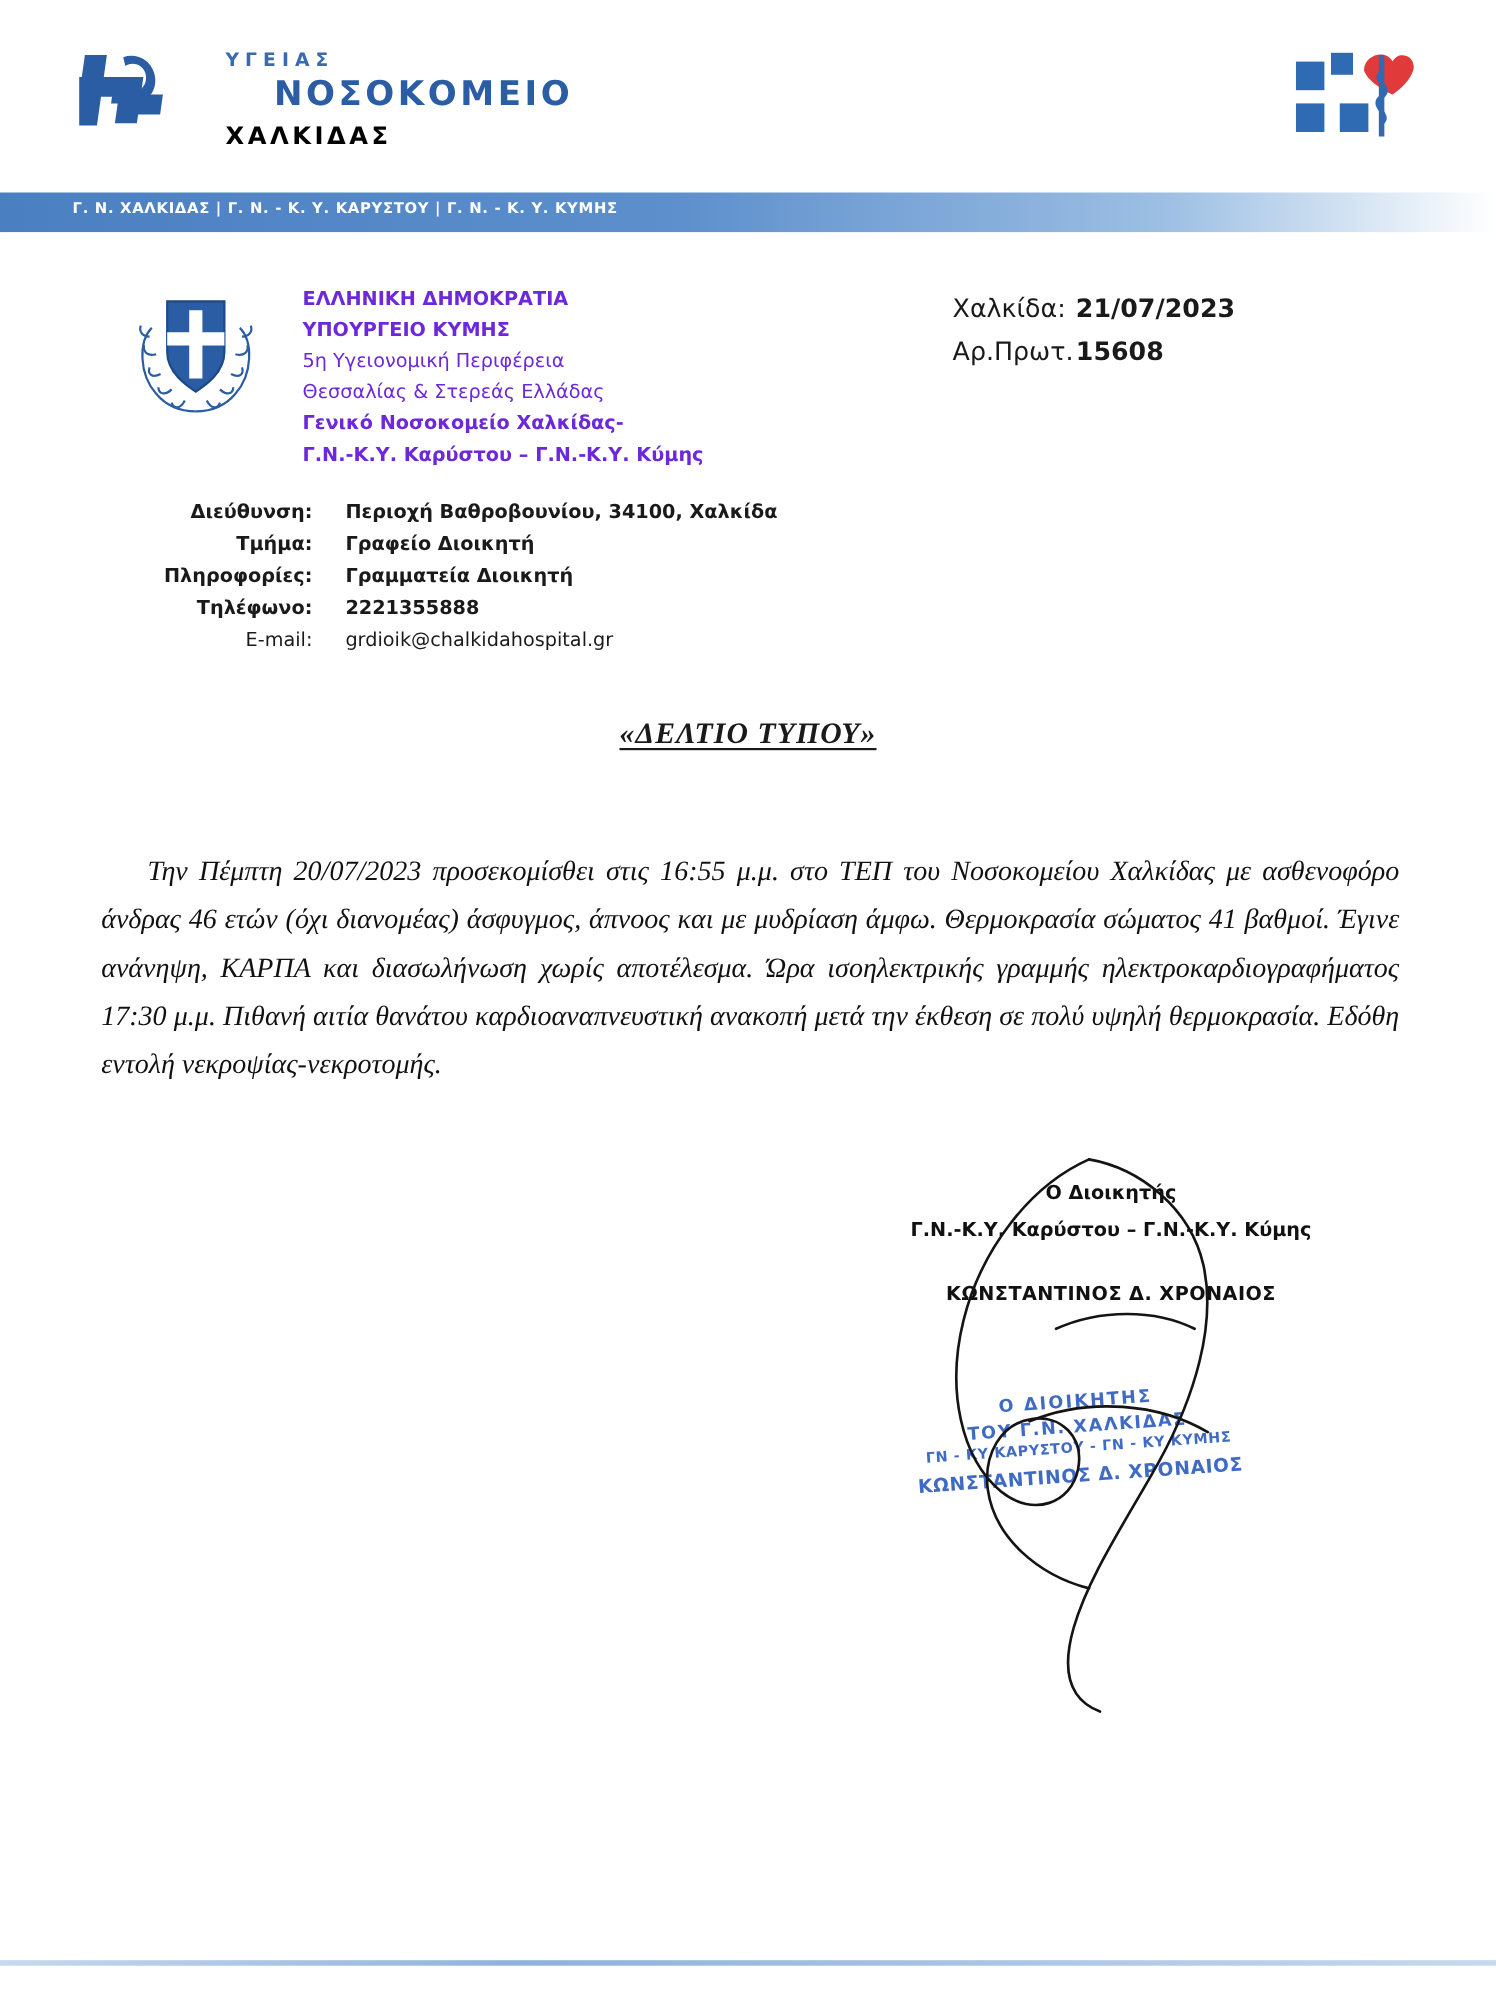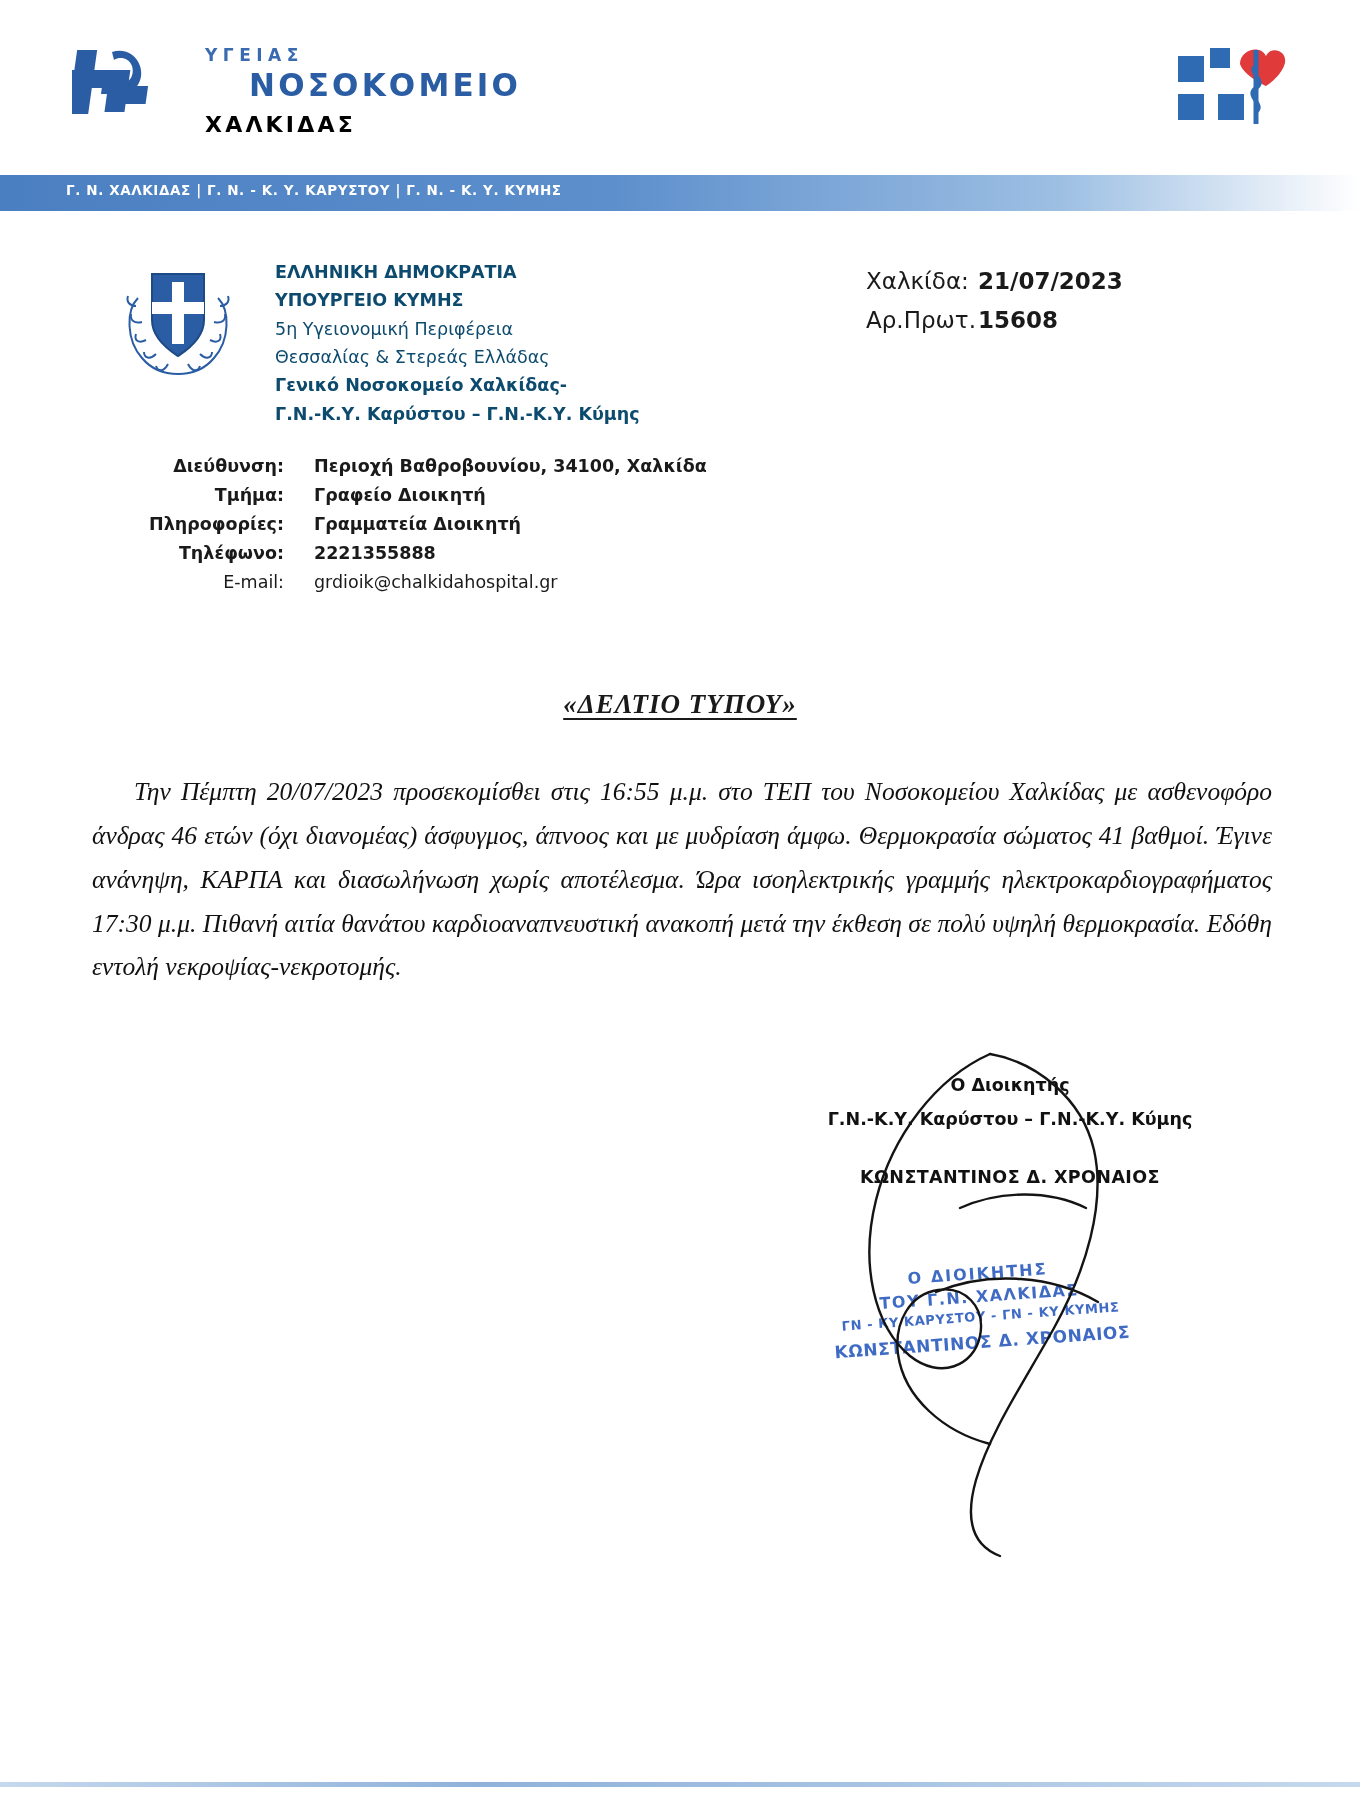--- a/index.html
+++ b/index.html
@@ -106,21 +106,21 @@
   }
 
   
   .ministry {
     position: absolute;
     left: 275px;
     top: 258px;
     width: 520px;
     font-size: 17.5px;
     line-height: 1.62;
-    color: #0c4a6e;
+    color: #6d28d9;
   }
   .ministry .bold { font-weight: 700; }
 
   
   .docmeta {
     position: absolute;
     left: 866px;
     top: 262px;
     font-size: 23px;
     line-height: 1.7;
@@ -145,21 +145,21 @@
     font-weight: 700;
   }
   .contact .v { font-weight: 700; }
   .contact .row.email .k { font-weight: 400; }
   .contact .row.email .v { font-weight: 400; }
 
   
   .doc-title {
     position: absolute;
     left: 0;
-    top: 689px;
+    top: 651px;
     width: 1360px;
     text-align: center;
     font-family: "Liberation Serif", serif;
     font-style: italic;
     font-weight: 700;
     font-size: 27px;
     letter-spacing: 1px;
     text-decoration: underline;
     text-underline-offset: 5px;
   }

